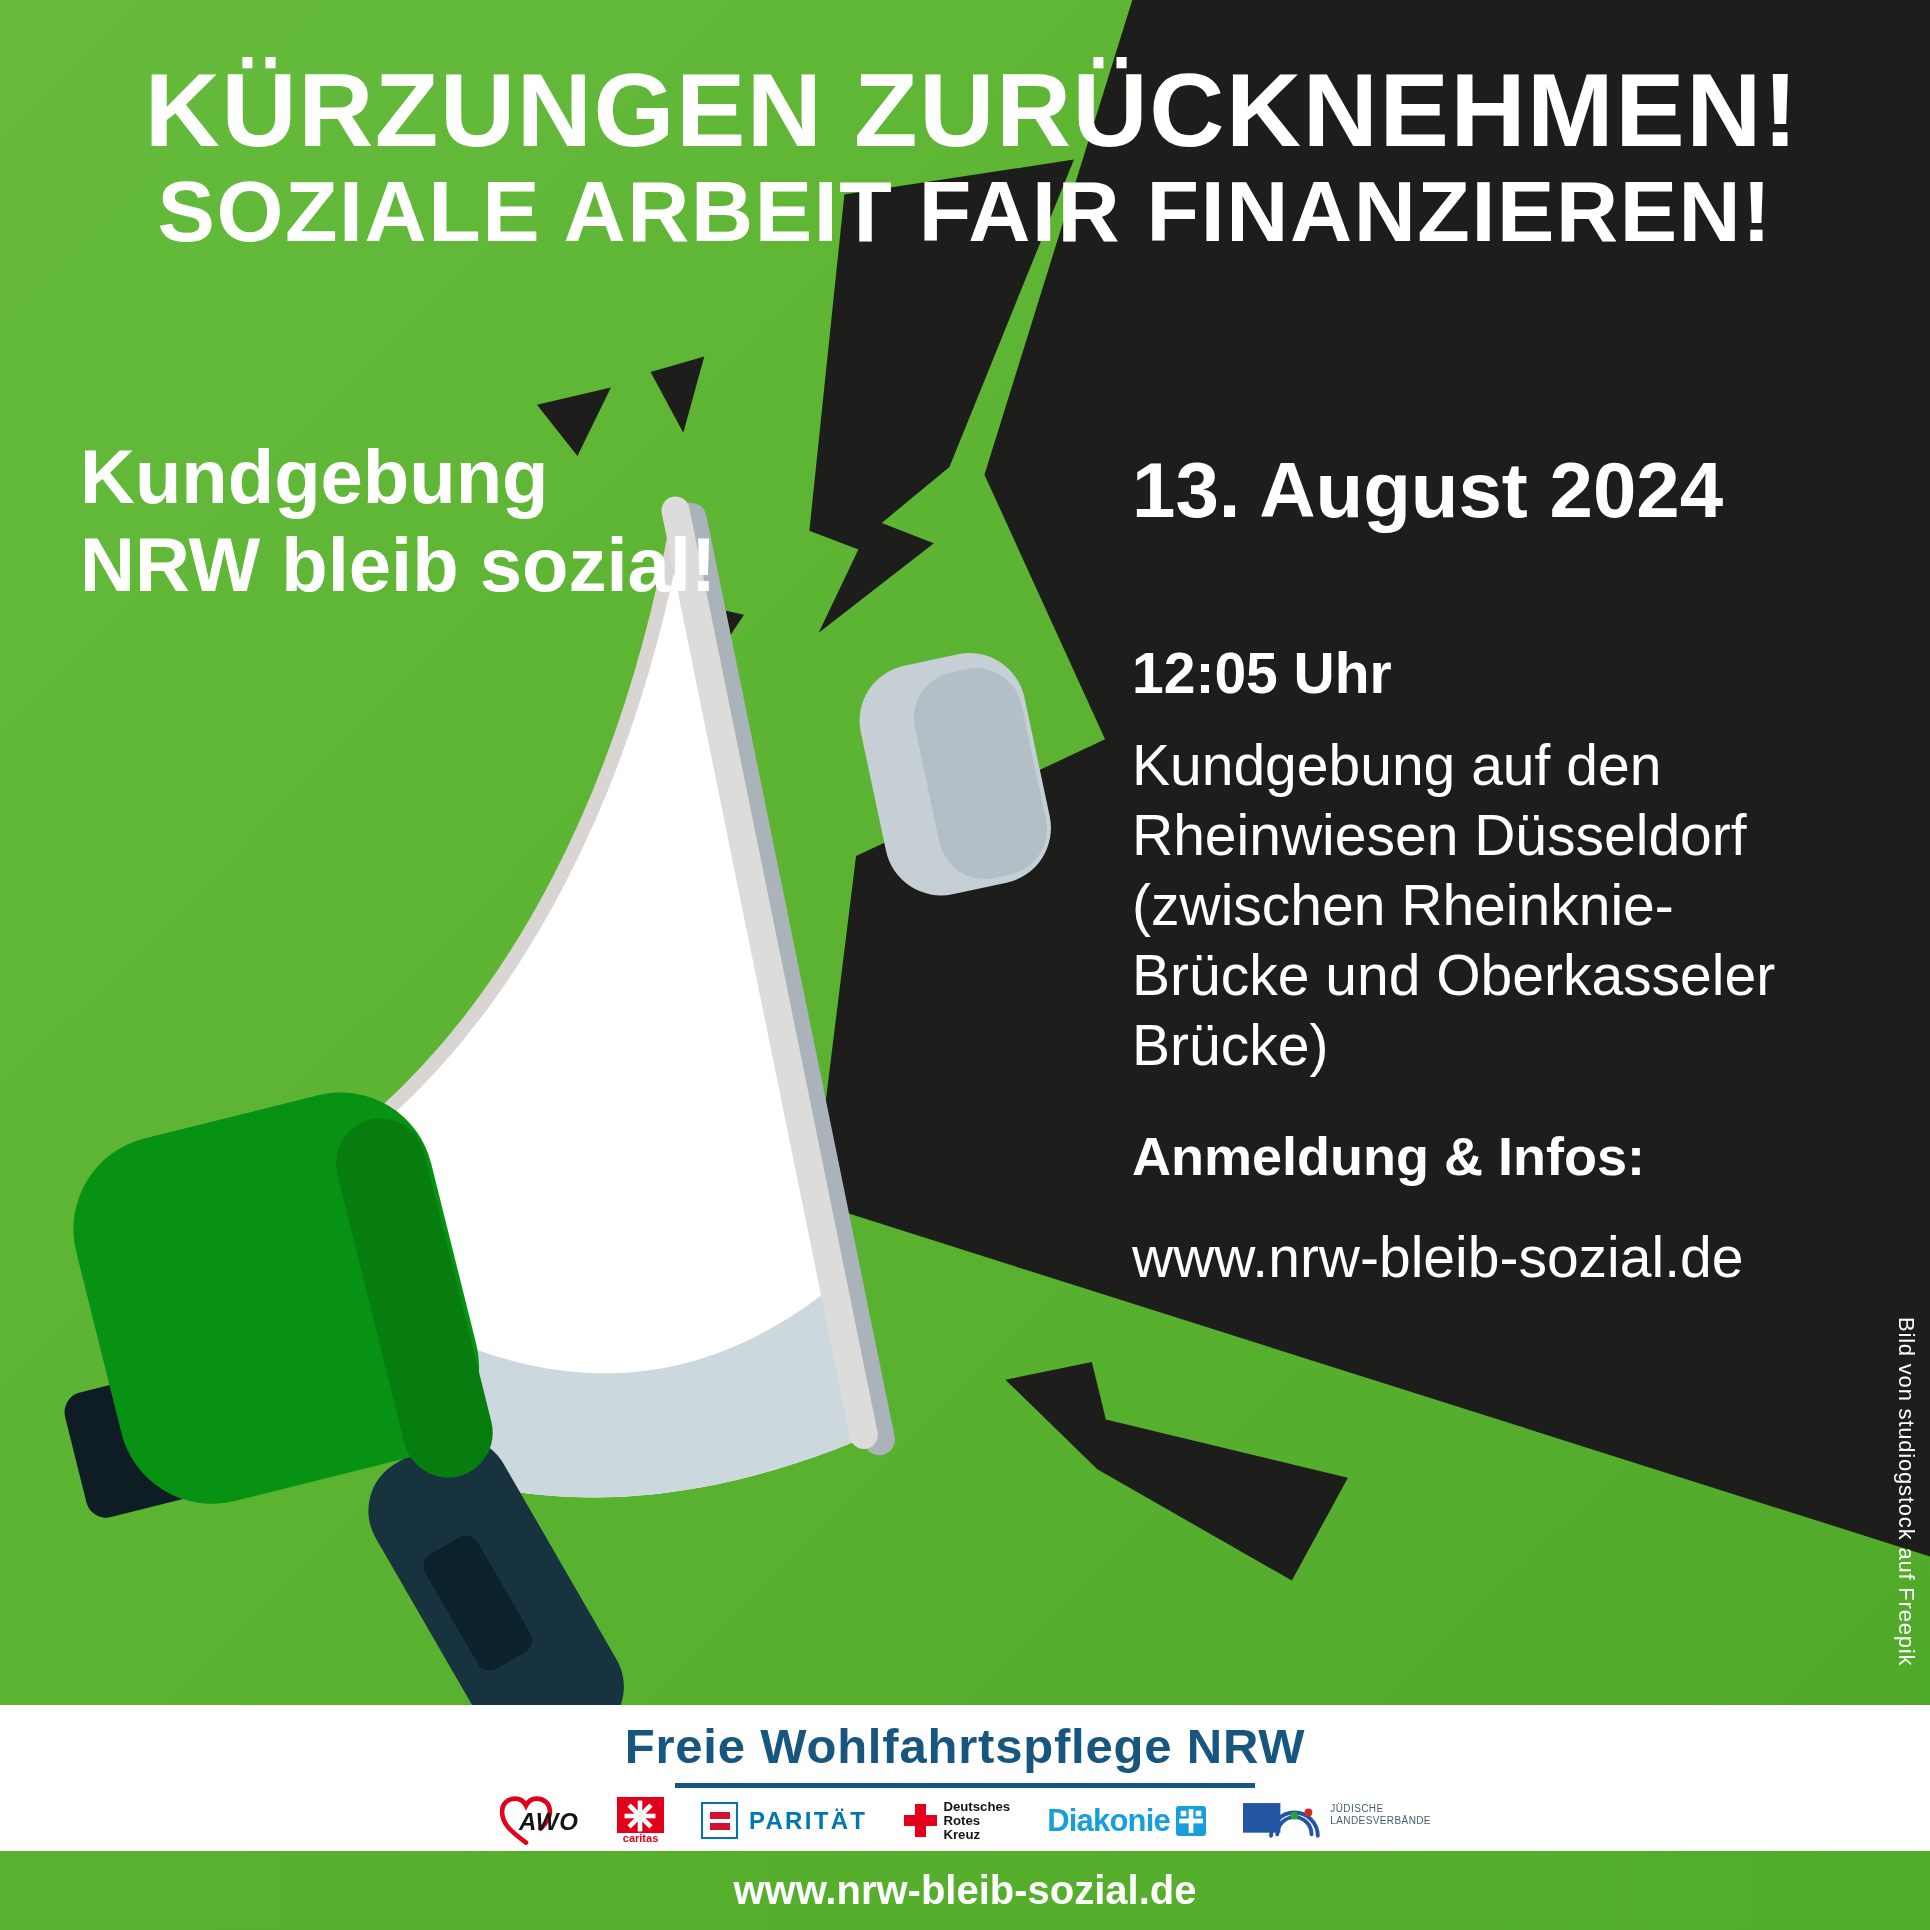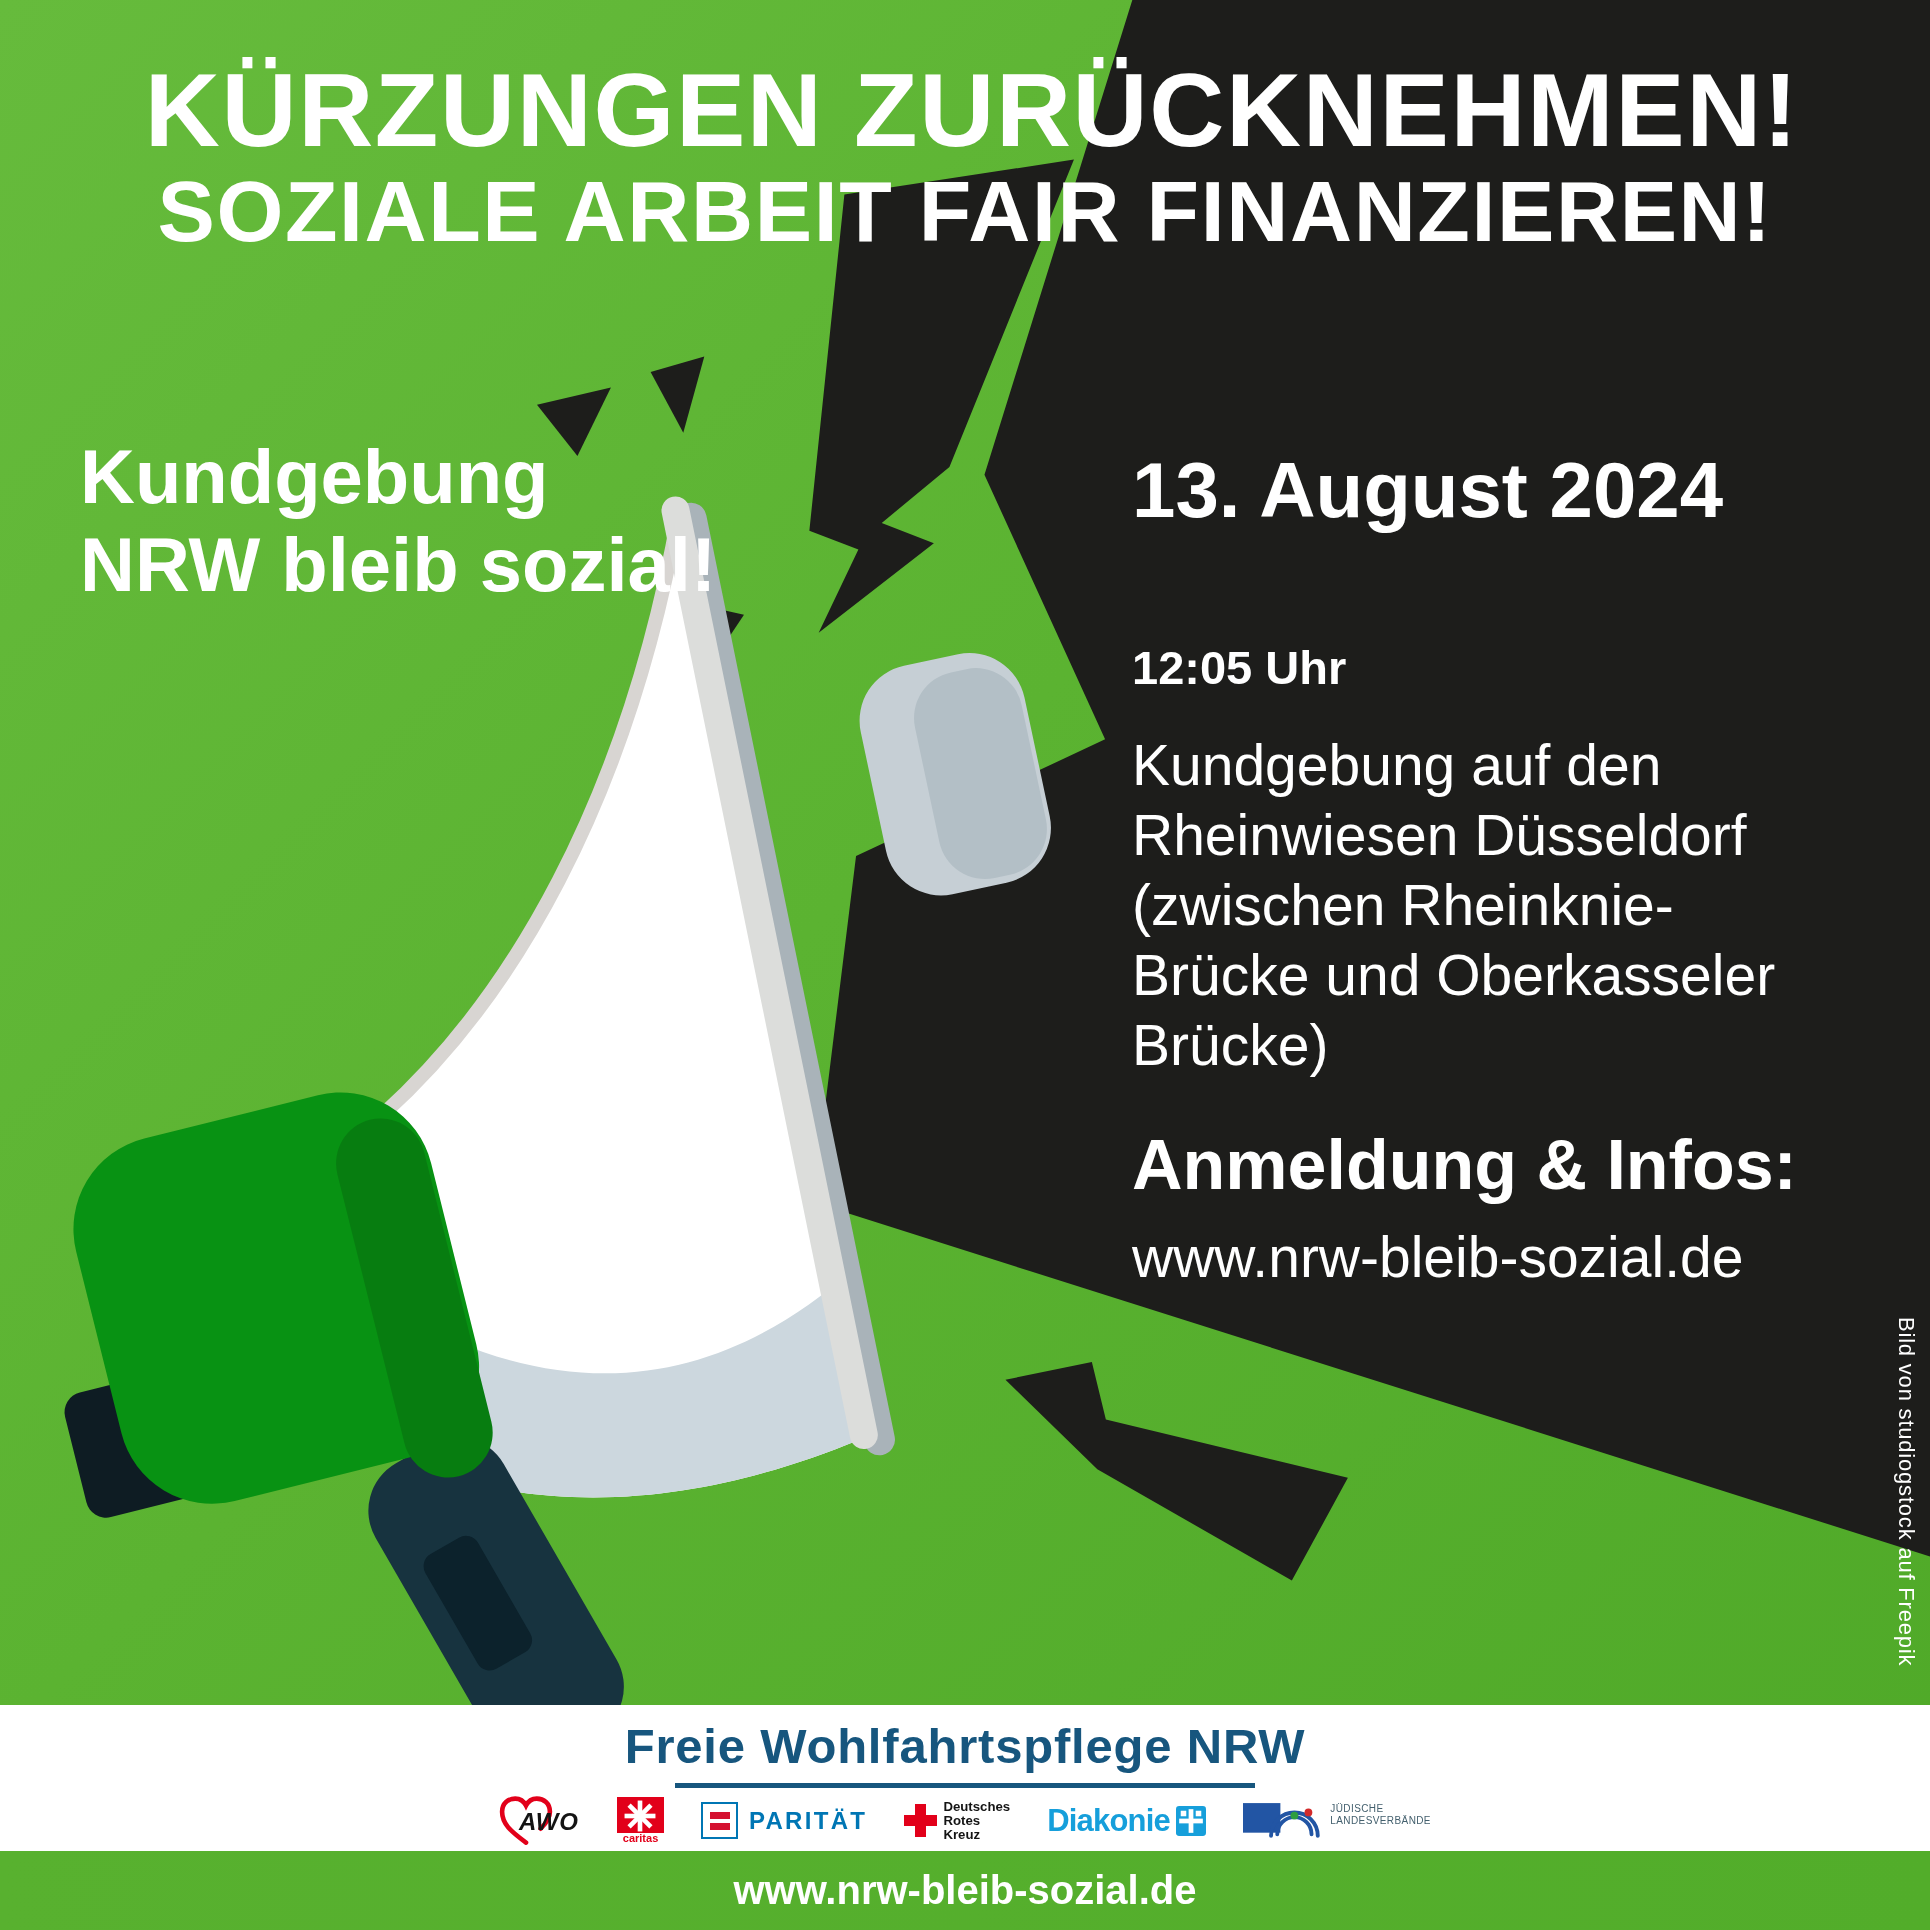--- a/index.html
+++ b/index.html
@@ -9,23 +9,23 @@
     overflow:hidden;
     font-family:"Liberation Sans","DejaVu Sans",sans-serif;
     background:linear-gradient(135deg,#66bb3c 0%,#5bb331 45%,#4fa928 100%);
   }
   .art{position:absolute;left:0;top:0;width:1930px;height:1930px;z-index:1;}
   .txt{position:absolute;color:#ffffff;z-index:2;white-space:nowrap;}
   .headline-1{left:0;top:51px;width:100%;text-align:center;font-size:104px;font-weight:bold;letter-spacing:1.6px;margin-left:7px;}
   .headline-2{left:0;top:162px;width:100%;text-align:center;font-size:86px;font-weight:bold;letter-spacing:1.6px;}
   .left-block{left:80px;top:433px;font-size:76px;font-weight:bold;line-height:1.16;}
   .ev-date{left:1132px;top:445px;font-size:78px;font-weight:bold;}
-  .ev-time{left:1132px;top:640px;font-size:47px;font-weight:bold;}
+  .ev-time{left:1132px;top:640px;font-size:57px;font-weight:bold;}
   .ev-loc{left:1132px;top:730px;font-size:57px;line-height:70px;}
-  .ev-reg{left:1132px;top:1125px;font-size:70px;font-weight:bold;}
+  .ev-reg{left:1132px;top:1125px;font-size:54px;font-weight:bold;}
   .ev-url{left:1132px;top:1224px;font-size:57px;}
   .credit{
     right:11px;top:1317px;font-size:22px;letter-spacing:0.8px;
     writing-mode:vertical-rl;height:420px;color:#ffffff;
   }
   .footer-white{
     position:absolute;left:0;top:1705px;width:100%;height:146px;
     background:#ffffff;z-index:3;text-align:center;
   }
   .org-title{margin-top:12.5px;font-size:49px;font-weight:bold;color:#17567e;letter-spacing:0.8px;}

